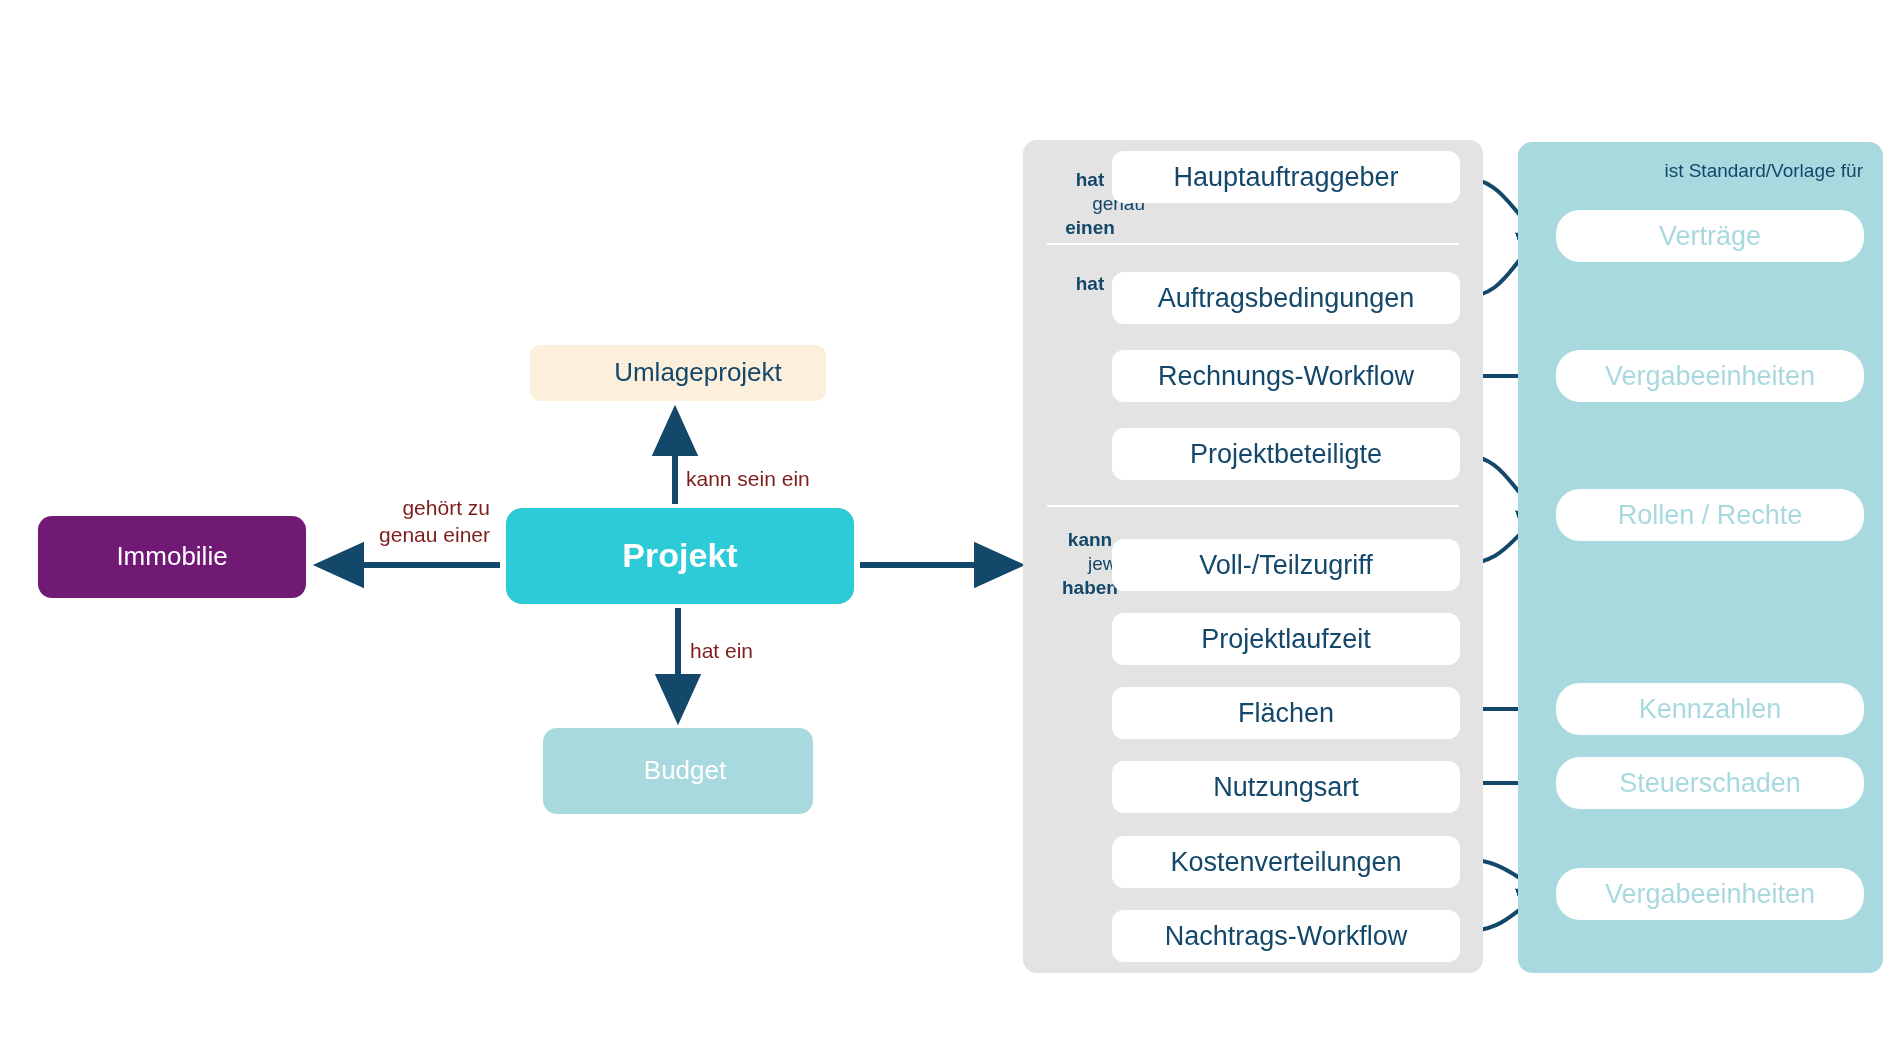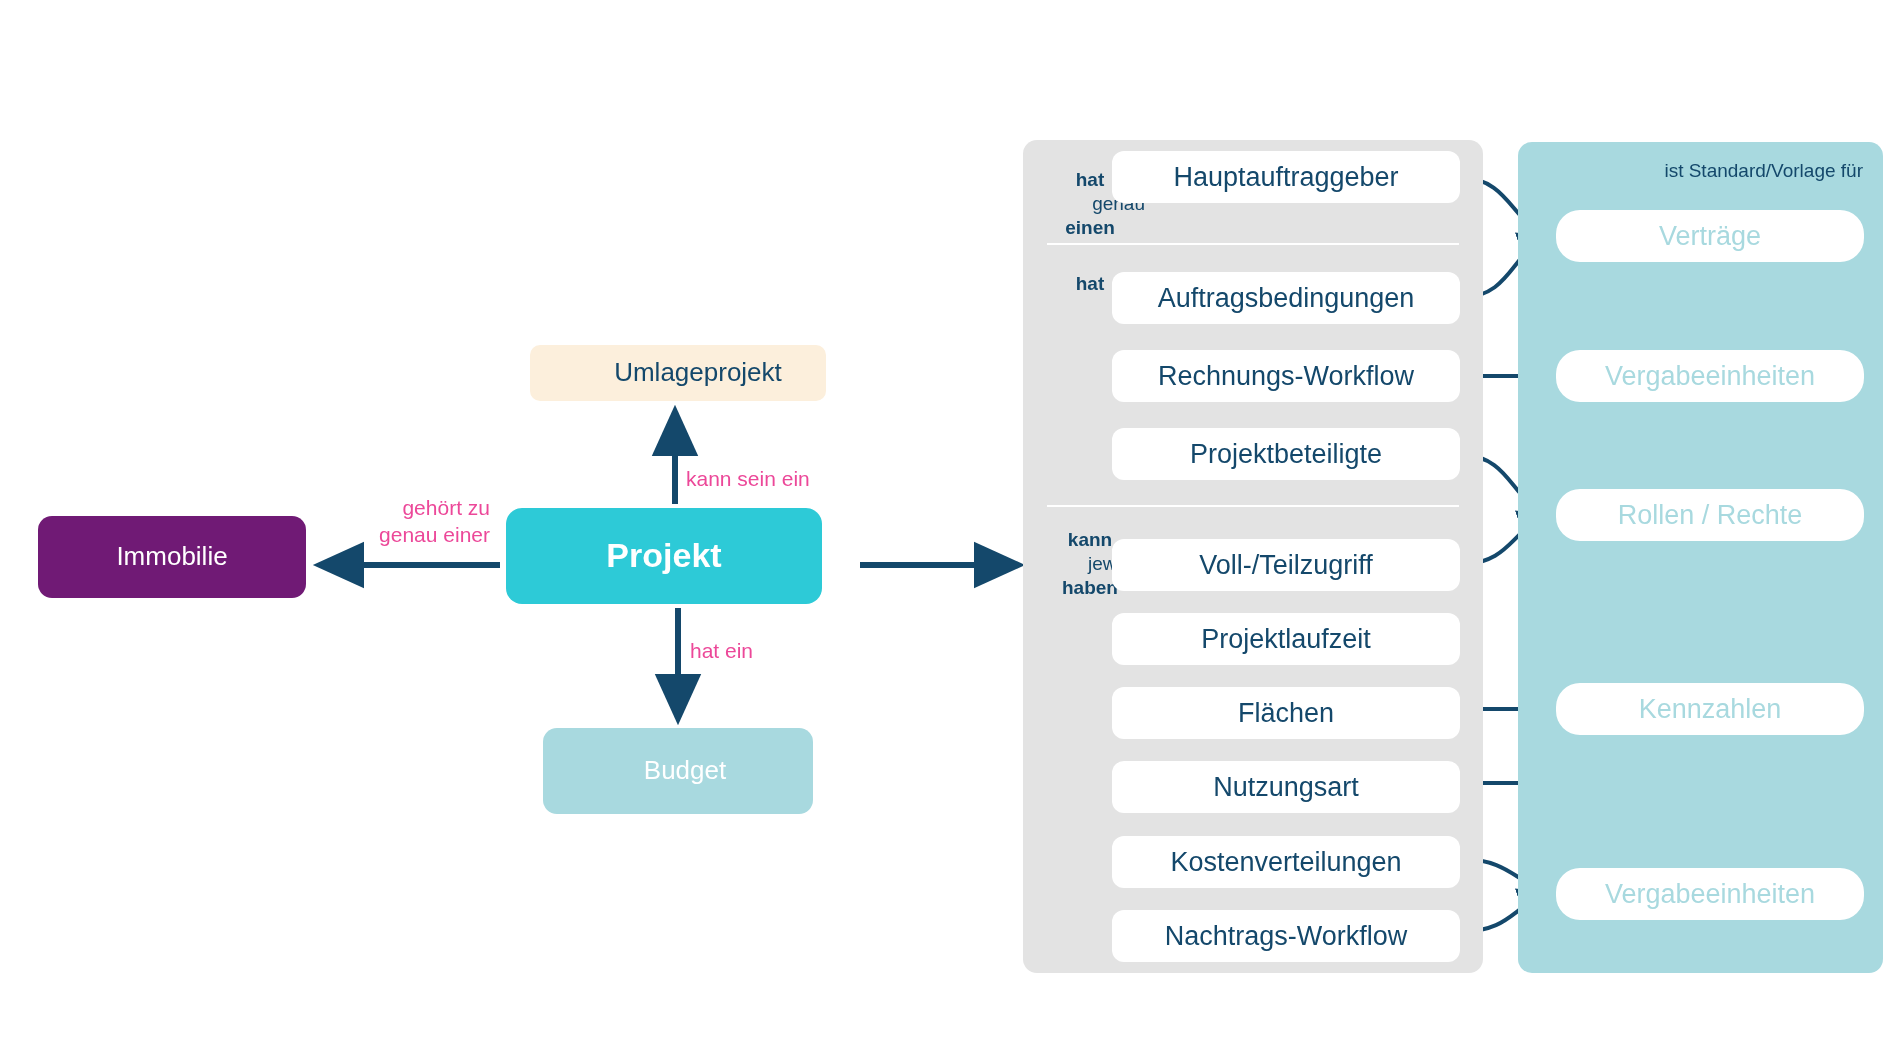--- a/index.html
+++ b/index.html
@@ -36,21 +36,21 @@
   }
 
   .node-projekt {
     background: #2DCAD7;
     color: #ffffff;
     font-size: 34px;
     font-weight: bold;
     border-radius: 16px;
     left: 506px;
     top: 508px;
-    width: 316px;
+    width: 348px;
     height: 96px;
   }
 
   .node-immobilie {
     background: #701a75;
     color: #ffffff;
     font-size: 26px;
     left: 38px;
     top: 516px;
     width: 268px;
@@ -79,21 +79,21 @@
     width: 296px;
     height: 56px;
     border-radius: 10px;
     padding-left: 40px;
   }
 
   
   .edge-label {
     position: absolute;
     font-size: 21px;
-    color: #ec4899;
+    color: #7f1d1d;
     line-height: 1.28;
     white-space: pre-line;
   }
 
   .lbl-gehoert { left: 300px; top: 495px; width: 190px; text-align: right; }
   .lbl-kannsein { left: 686px; top: 466px; }
   .lbl-hatein   { left: 690px; top: 638px; }
 
   
   .panel-grey {
@@ -283,15 +283,16 @@
   <div class="chip" style="top:910px">Nachtrags-Workflow</div>
 
   <div class="panel-teal">
     <div class="panel-teal-title">ist Standard/Vorlage für</div>
   </div>
 
   <div class="tchip" style="top:210px">Verträge</div>
   <div class="tchip" style="top:350px">Vergabeeinheiten</div>
   <div class="tchip" style="top:489px">Rollen / Rechte</div>
   <div class="tchip" style="top:683px">Kennzahlen</div>
+  <div class="tchip" style="top:757px">Steuerschaden</div>
   <div class="tchip" style="top:868px">Vergabeeinheiten</div>
 
 </div>
 
 </body></html>

